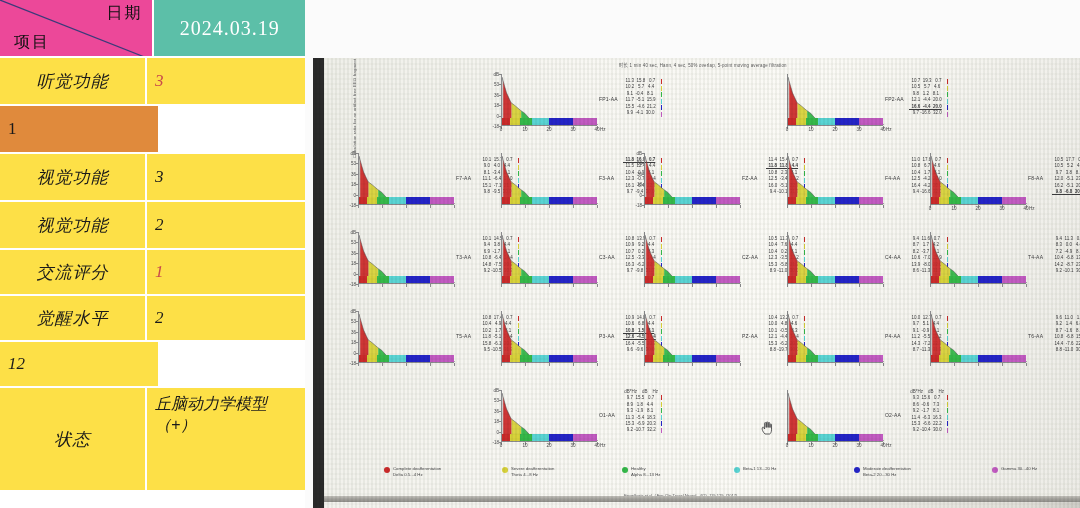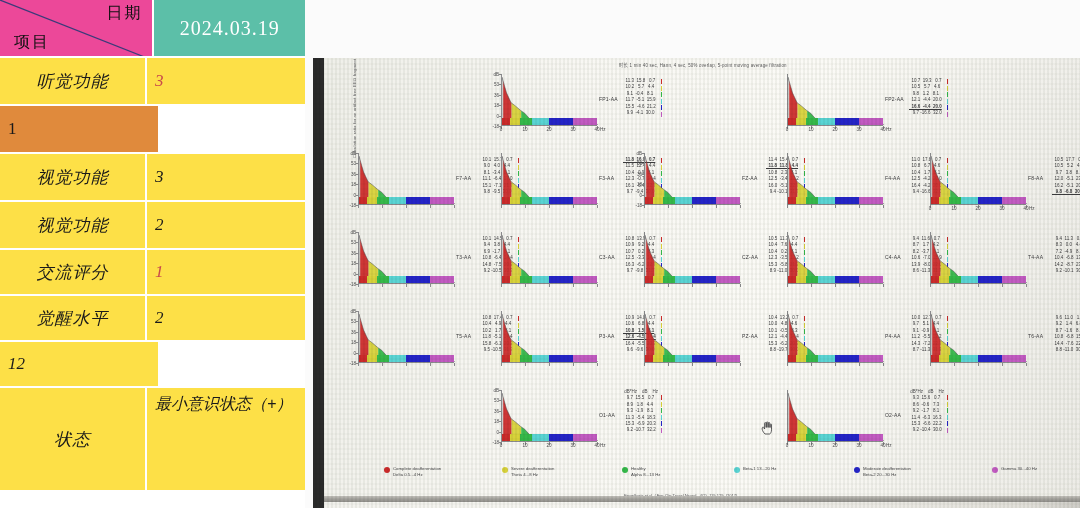--- a/index.html
+++ b/index.html
@@ -178,21 +178,21 @@
         </div>
         <div class="trow row-blue r-h46">
           <div class="tcell-label">觉醒水平</div>
           <div class="tcell-value">2</div>
         </div>
         <div class="trow row-blue r-h46">
           <div class="tcell-value">12</div>
         </div>
         <div class="trow row-blue r-status">
           <div class="tcell-label">状态</div>
-          <div class="tcell-value">最小意识状态（+）</div>
+          <div class="tcell-value">丘脑动力学模型（+）</div>
         </div>
       </div>
     <div id="table-gap"></div>
   </div>
 
   <div id="right-panel">
 
 
     <div id="photo">
       <div id="photo-dark-edge"></div>

